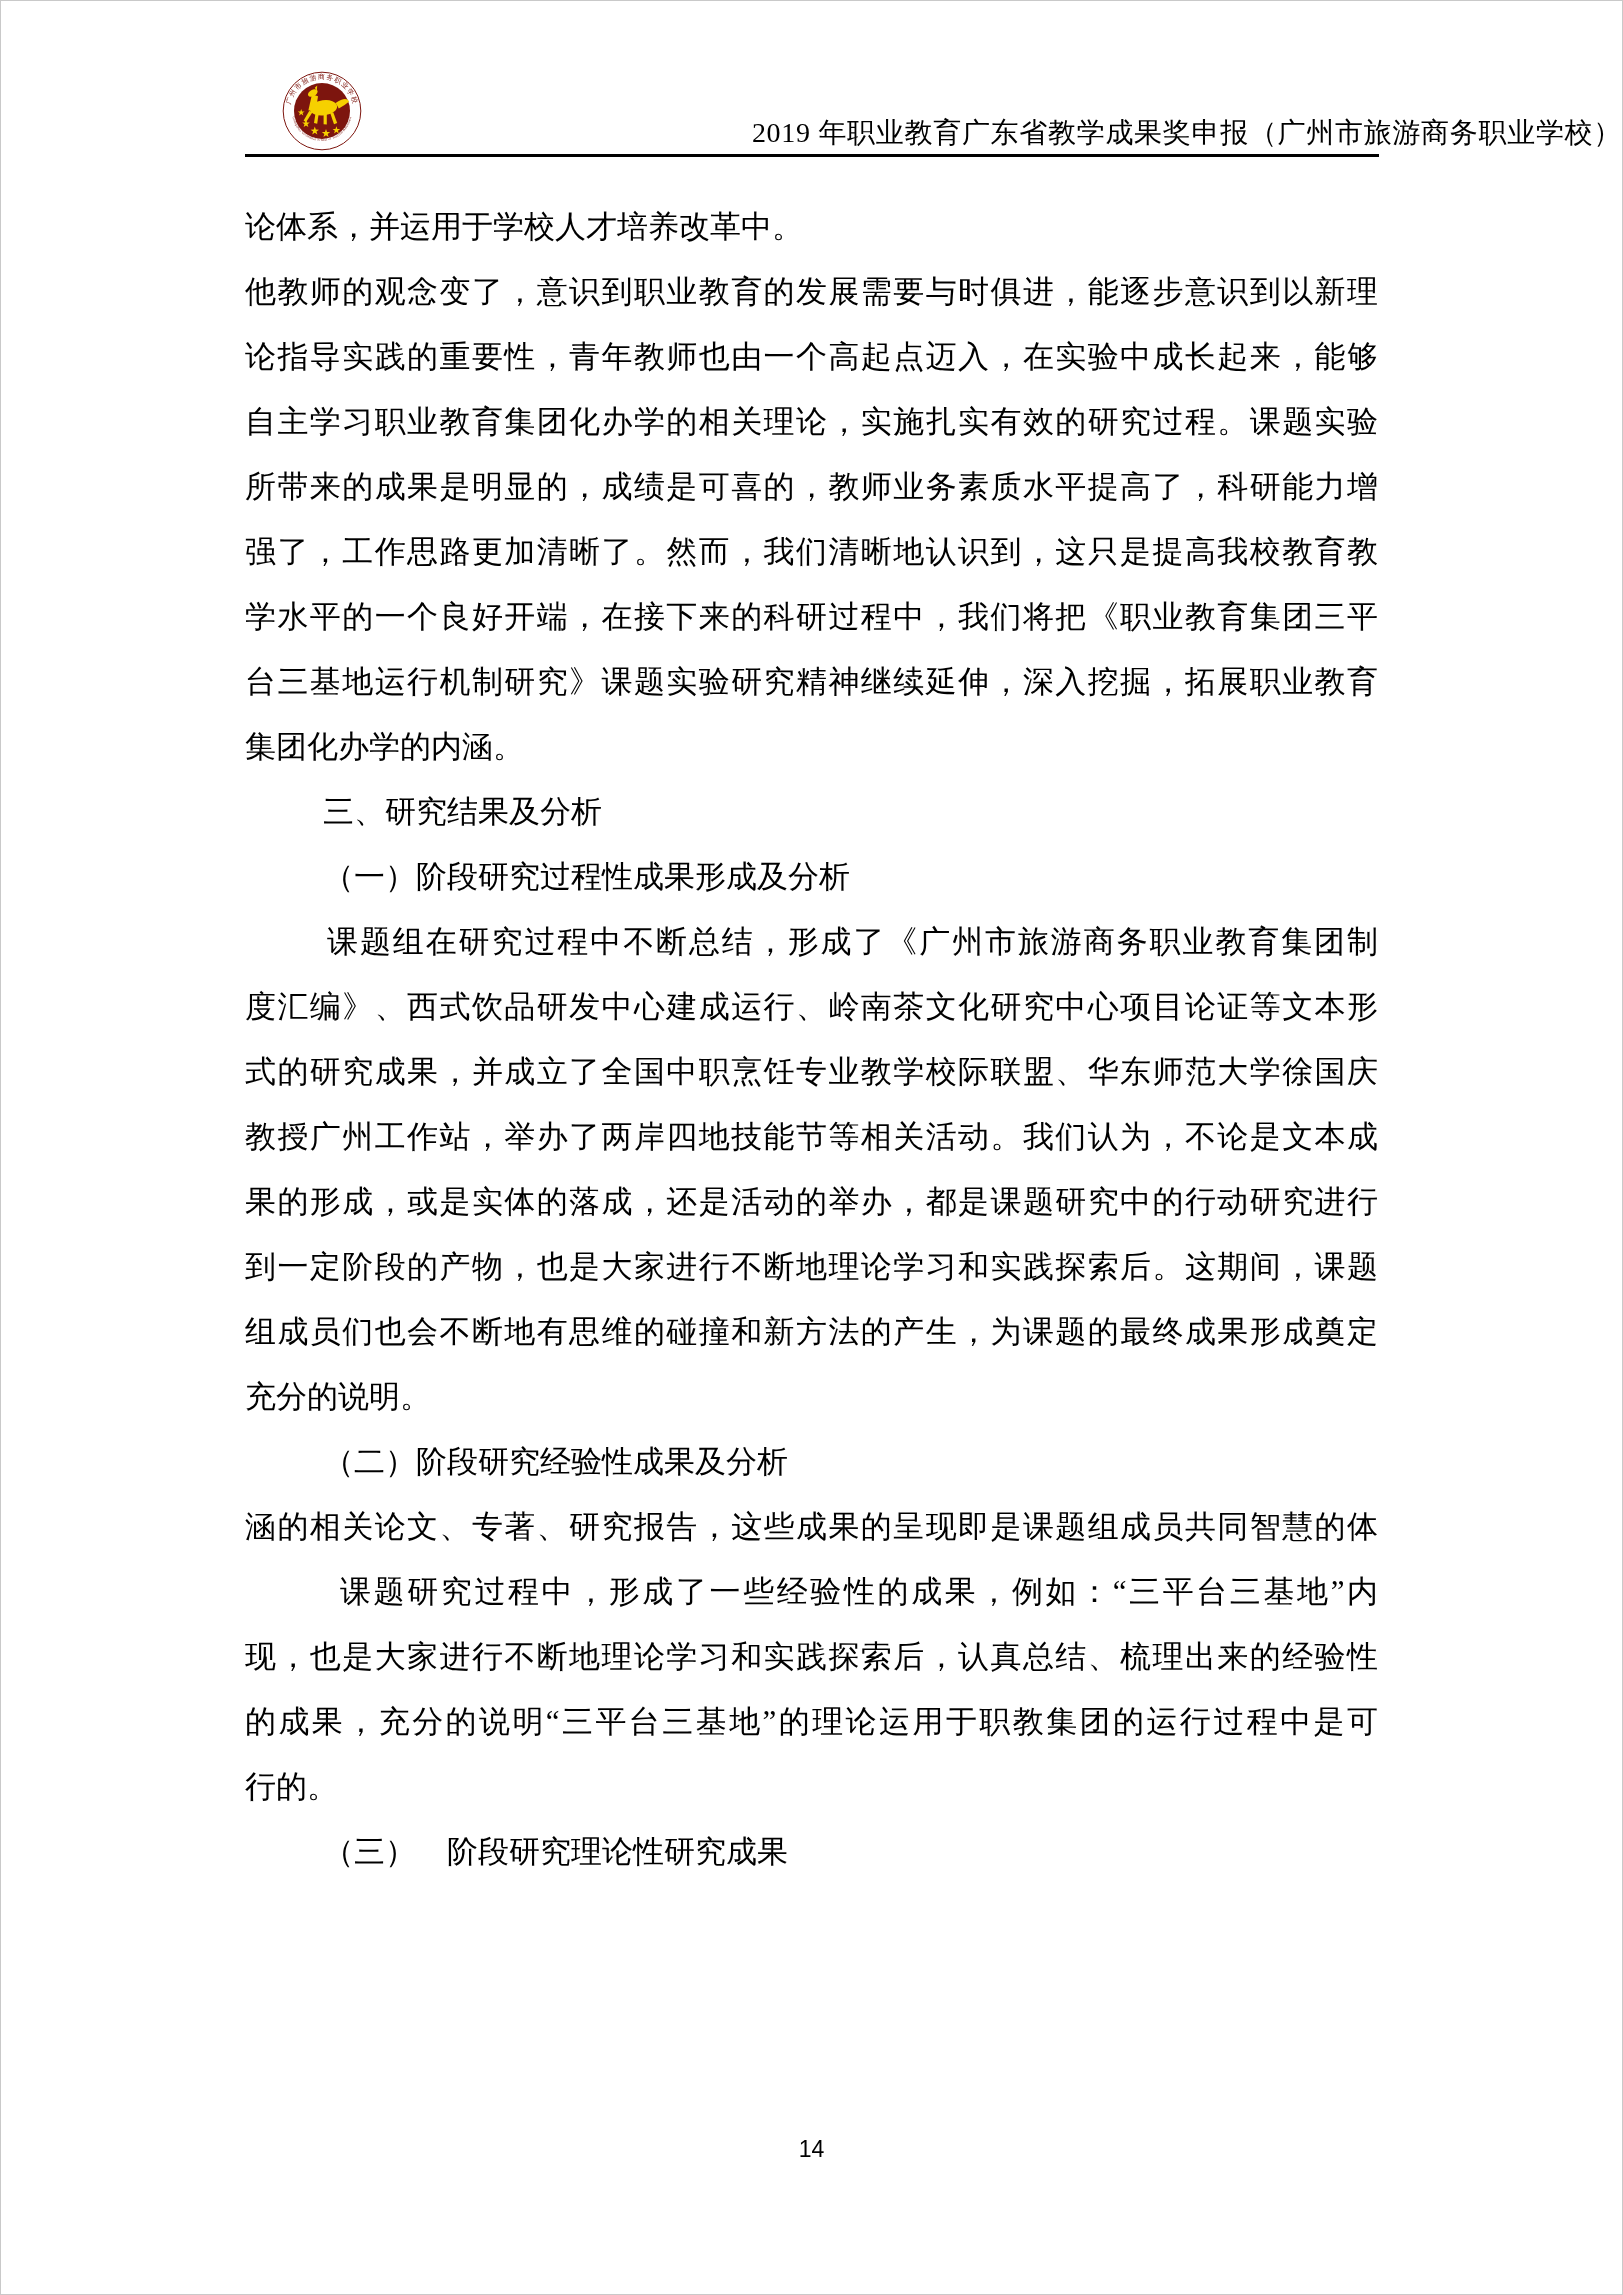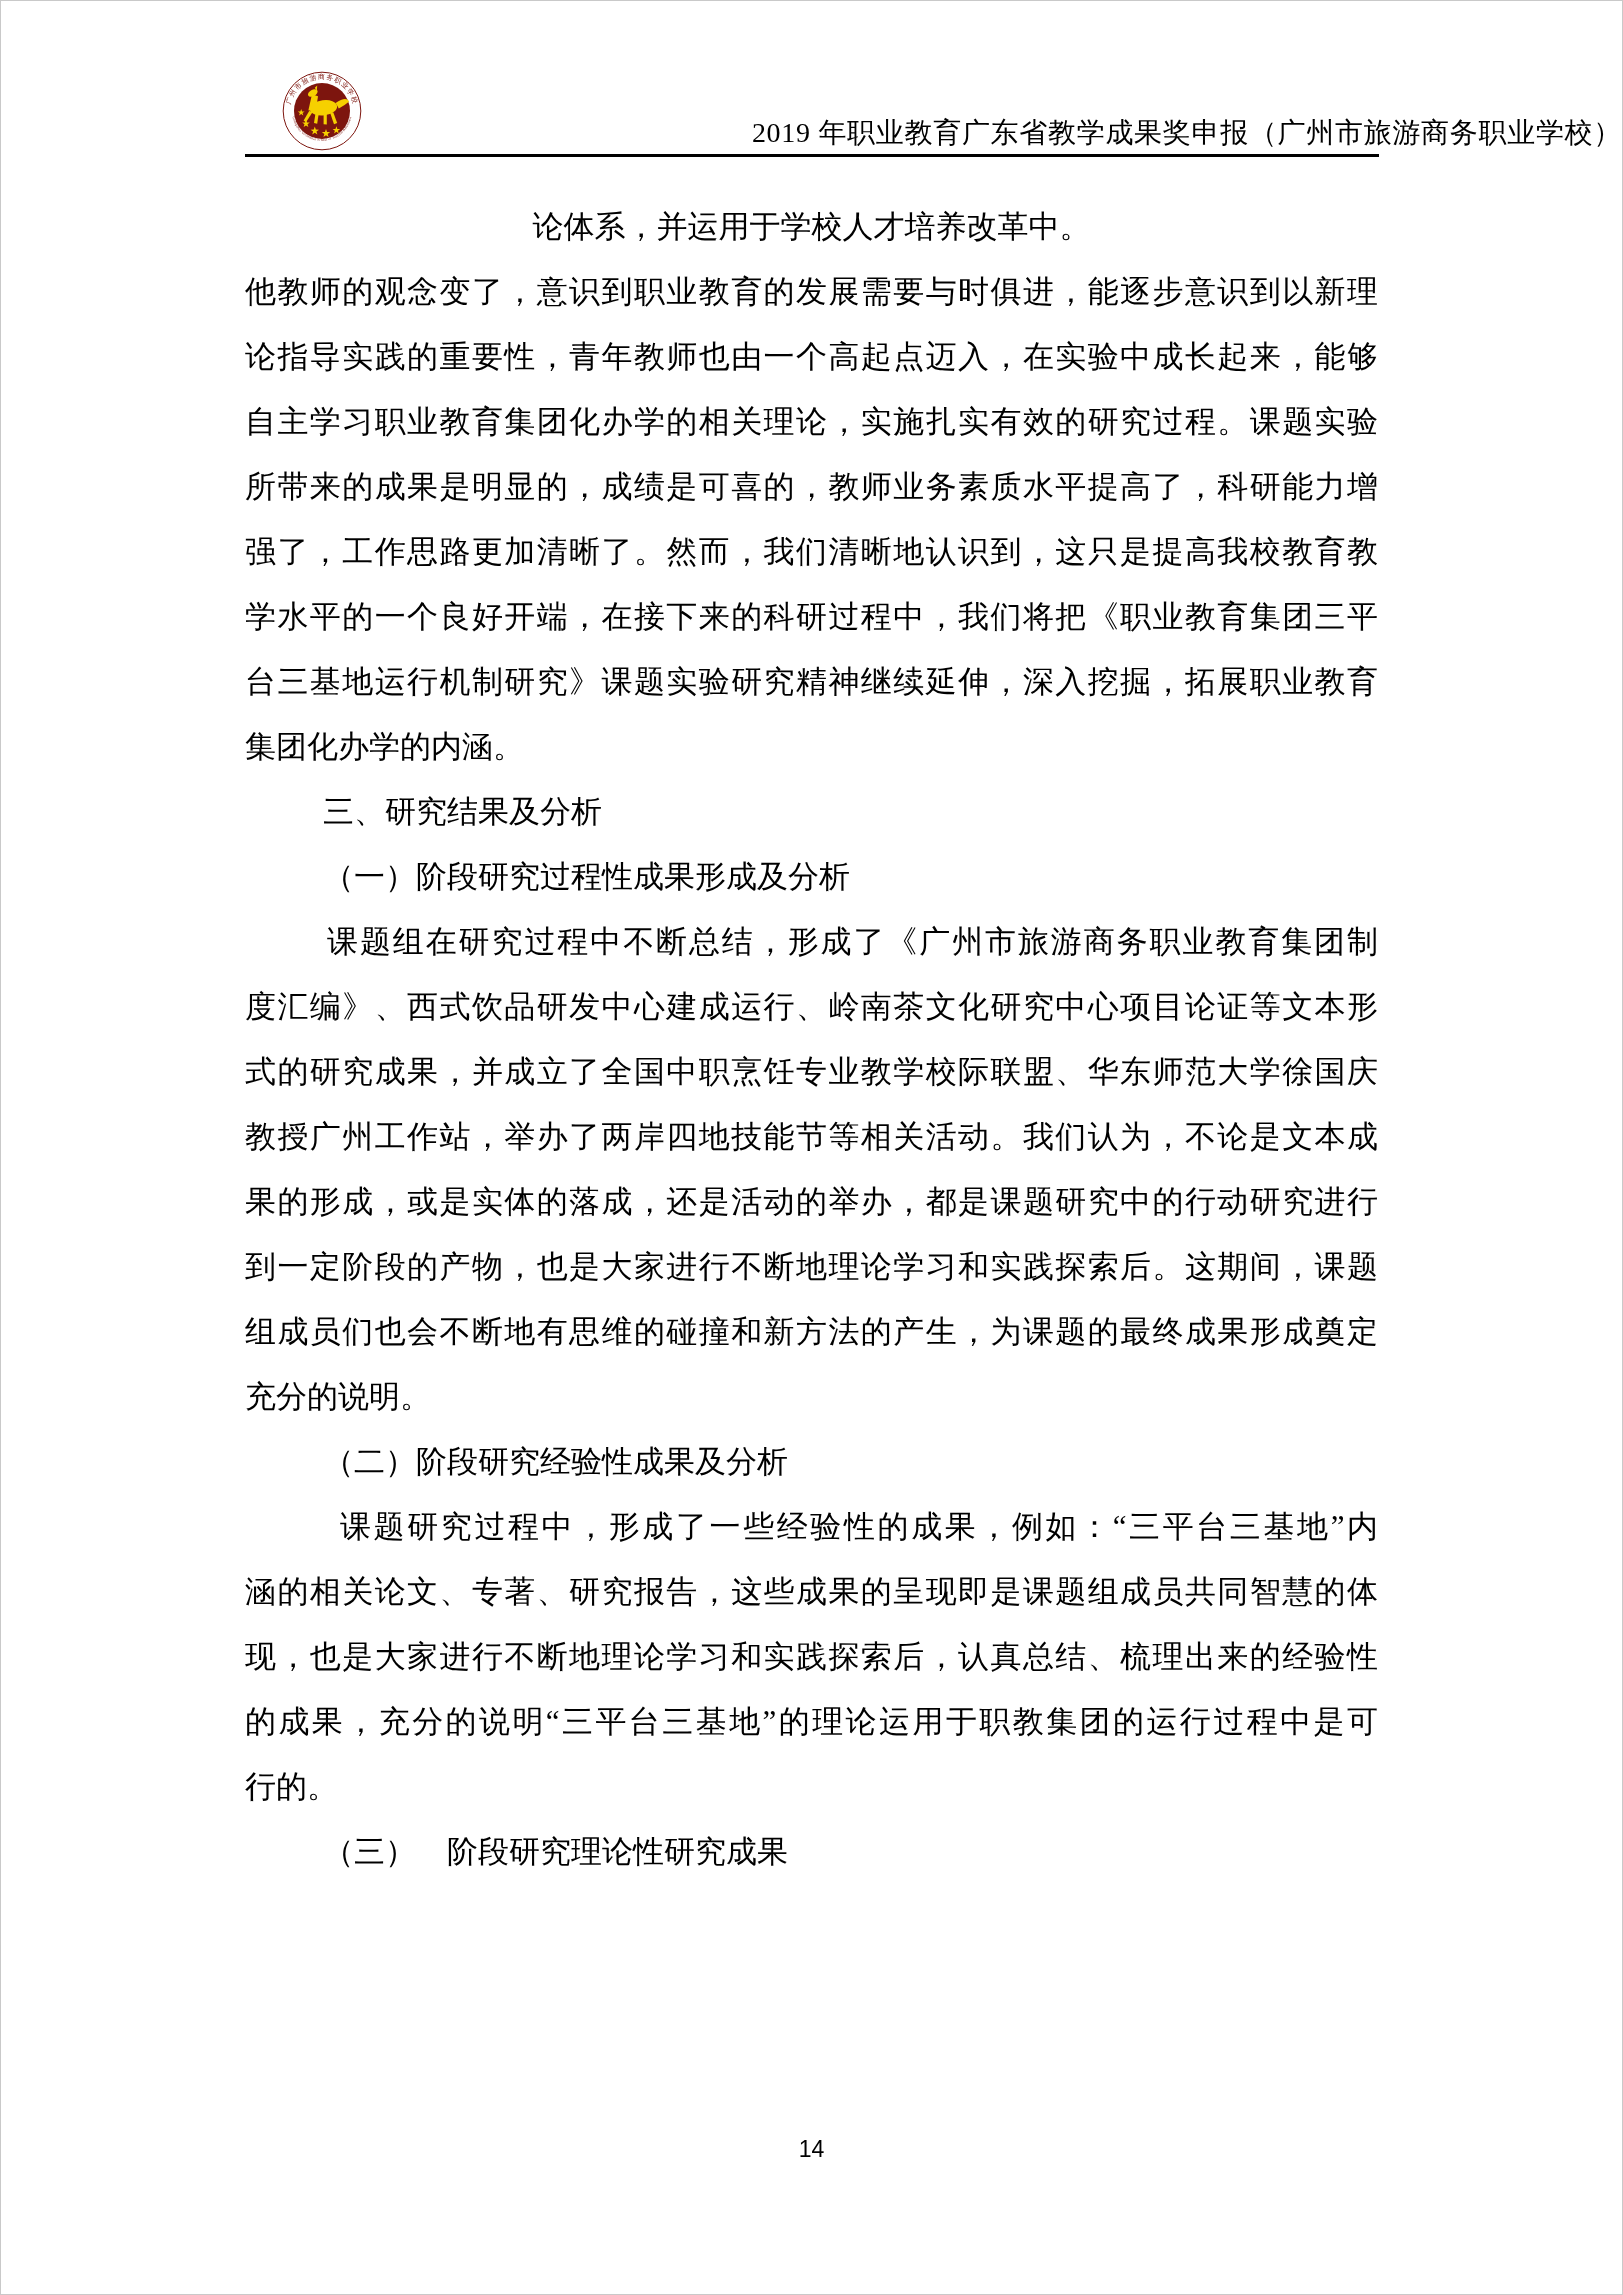--- a/index.html
+++ b/index.html
@@ -82,42 +82,42 @@
       <use href="#starShape" transform="translate(82,150) scale(1.1)"></use>
       <use href="#starShape" transform="translate(110,156) scale(1.1)"></use>
       <use href="#starShape" transform="translate(136,148)"></use>
     </g>
   </svg>
 
   <div class="header-title">2019 年职业教育广东省教学成果奖申报（广州市旅游商务职业学校）</div>
   <div class="header-rule"></div>
 
   <div class="body-text">
-      <div class="line" style="text-indent: 0px; text-align: center;">论体系，并运用于学校人才培养改革中。</div>
+      <div class="line" style="text-indent: 0px;">论体系，并运用于学校人才培养改革中。</div>
       <div class="line just" style="text-indent: 0px;">他教师的观念变了，意识到职业教育的发展需要与时俱进，能逐步意识到以新理</div>
       <div class="line just" style="text-indent: 0px;">论指导实践的重要性，青年教师也由一个高起点迈入，在实验中成长起来，能够</div>
       <div class="line just" style="text-indent: 0px;">自主学习职业教育集团化办学的相关理论，实施扎实有效的研究过程。课题实验</div>
       <div class="line just" style="text-indent: 0px;">所带来的成果是明显的，成绩是可喜的，教师业务素质水平提高了，科研能力增</div>
       <div class="line just" style="text-indent: 0px;">强了，工作思路更加清晰了。然而，我们清晰地认识到，这只是提高我校教育教</div>
       <div class="line just" style="text-indent: 0px;">学水平的一个良好开端，在接下来的科研过程中，我们将把《职业教育集团三平</div>
       <div class="line just" style="text-indent: 0px;">台三基地运行机制研究》课题实验研究精神继续延伸，深入挖掘，拓展职业教育</div>
       <div class="line" style="text-indent: 0px;">集团化办学的内涵。</div>
       <div class="line" style="text-indent: 78px;">三、研究结果及分析</div>
       <div class="line" style="text-indent: 78px;">（一）阶段研究过程性成果形成及分析</div>
       <div class="line just" style="text-indent: 82px;">课题组在研究过程中不断总结，形成了《广州市旅游商务职业教育集团制</div>
       <div class="line just" style="text-indent: 0px;">度汇编》、西式饮品研发中心建成运行、岭南茶文化研究中心项目论证等文本形</div>
       <div class="line just" style="text-indent: 0px;">式的研究成果，并成立了全国中职烹饪专业教学校际联盟、华东师范大学徐国庆</div>
       <div class="line just" style="text-indent: 0px;">教授广州工作站，举办了两岸四地技能节等相关活动。我们认为，不论是文本成</div>
       <div class="line just" style="text-indent: 0px;">果的形成，或是实体的落成，还是活动的举办，都是课题研究中的行动研究进行</div>
       <div class="line just" style="text-indent: 0px;">到一定阶段的产物，也是大家进行不断地理论学习和实践探索后。这期间，课题</div>
       <div class="line just" style="text-indent: 0px;">组成员们也会不断地有思维的碰撞和新方法的产生，为课题的最终成果形成奠定</div>
       <div class="line" style="text-indent: 0px;">充分的说明。</div>
       <div class="line" style="text-indent: 78px;">（二）阶段研究经验性成果及分析</div>
+      <div class="line just" style="text-indent: 0px;">涵的相关论文、专著、研究报告，这些成果的呈现即是课题组成员共同智慧的体</div>
       <div class="line just" style="text-indent: 95px;">课题研究过程中，形成了一些经验性的成果，例如：“三平台三基地”内</div>
-      <div class="line just" style="text-indent: 0px;">涵的相关论文、专著、研究报告，这些成果的呈现即是课题组成员共同智慧的体</div>
       <div class="line just" style="text-indent: 0px;">现，也是大家进行不断地理论学习和实践探索后，认真总结、梳理出来的经验性</div>
       <div class="line just" style="text-indent: 0px;">的成果，充分的说明“三平台三基地”的理论运用于职教集团的运行过程中是可</div>
       <div class="line" style="text-indent: 0px;">行的。</div>
       <div class="line" style="text-indent: 78px;">（三）　阶段研究理论性研究成果</div>
     </div>
 
   <div class="page-number">14</div>
 
 </div>
 

